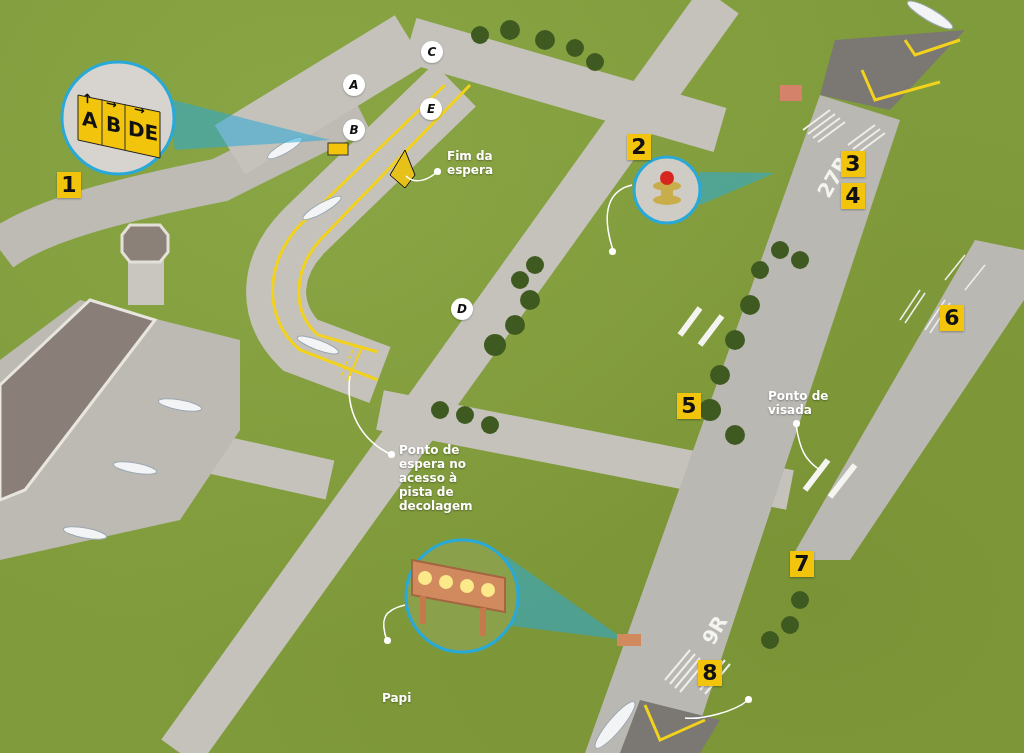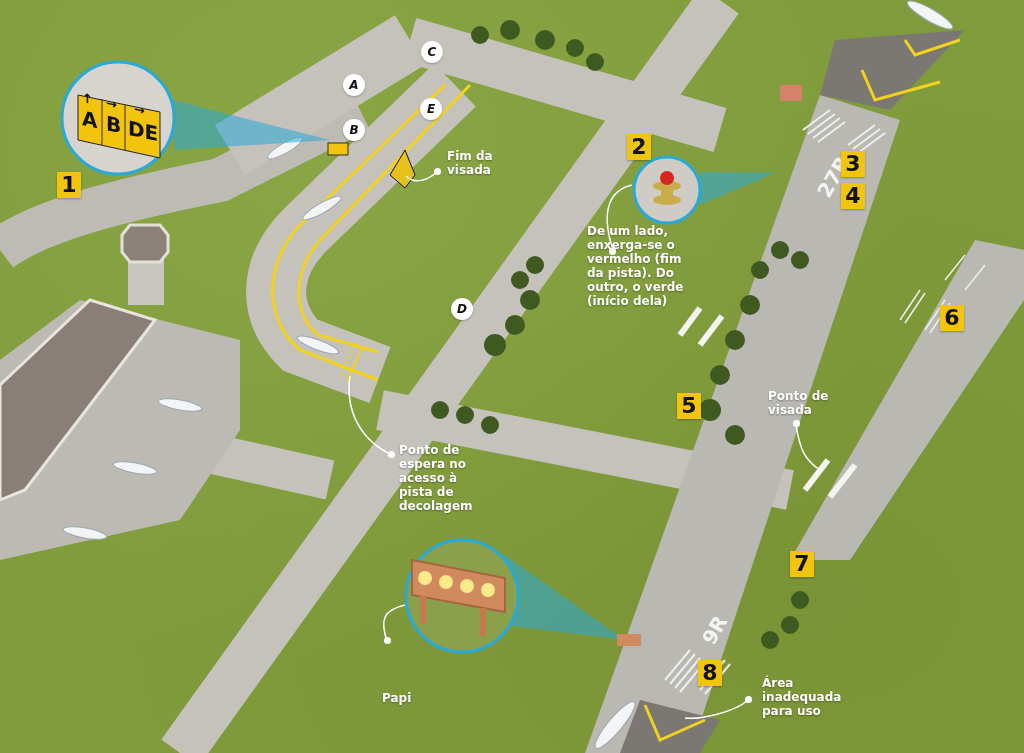--- a/index.html
+++ b/index.html
@@ -188,38 +188,29 @@
   <div class="badge" style="left:57px;top:172px;">1</div>
   <div class="badge" style="left:627px;top:134px;">2</div>
   <div class="badge" style="left:841px;top:151px;">3</div>
   <div class="badge" style="left:841px;top:183px;">4</div>
   <div class="badge" style="left:677px;top:393px;">5</div>
   <div class="badge" style="left:940px;top:305px;">6</div>
   <div class="badge" style="left:790px;top:551px;">7</div>
   <div class="badge" style="left:698px;top:660px;">8</div>
 
   <div class="caption" style="left:447px;top:149px;">Fim da
-visada</div>
-  <div class="caption" style="left:587px;top:224px;">De um lado,
-enxerga-se o
-vermelho (fim
-da pista). Do
-outro, o verde
-(início dela)</div>
+espera</div>
   <div class="caption" style="left:399px;top:443px;">Ponto de
 espera no
 acesso à
 pista de
 decolagem</div>
   <div class="caption" style="left:768px;top:389px;">Ponto de
 visada</div>
   <div class="caption" style="left:382px;top:653px;margin-top:38px;">Papi</div>
-  <div class="caption" style="left:762px;top:676px;">Área
-inadequada
-para uso</div>
 
   <div class="dot" style="left:434px;top:168px;"></div>
   <div class="dot" style="left:609px;top:248px;"></div>
   <div class="dot" style="left:388px;top:451px;"></div>
   <div class="dot" style="left:793px;top:420px;"></div>
   <div class="dot" style="left:384px;top:637px;"></div>
   <div class="dot" style="left:745px;top:696px;"></div>
 </div>
 
 </body></html>

